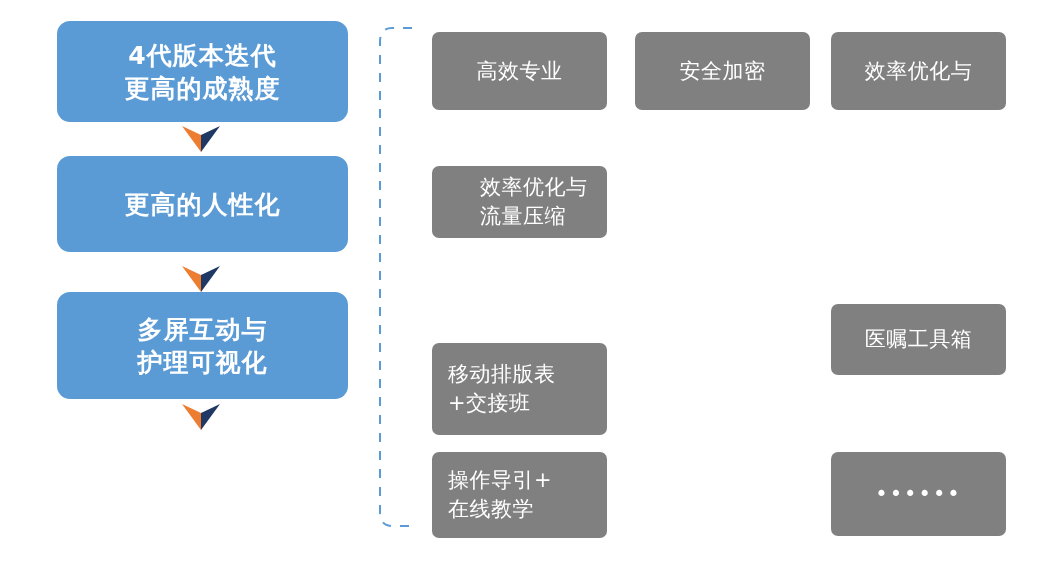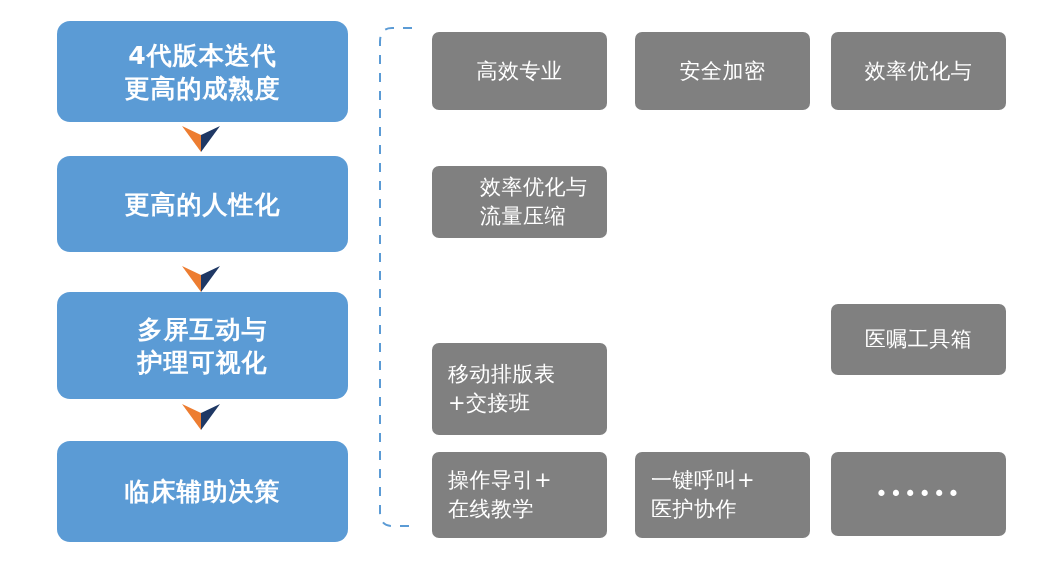--- a/index.html
+++ b/index.html
@@ -127,38 +127,35 @@
   <div class="stage-box stage-3">多屏互动与
 护理可视化</div>
 
   <div class="chevron chev-3">
     <svg width="38" height="26" viewBox="0 0 38 26" xmlns="http://www.w3.org/2000/svg">
       <polygon points="0,0 19,26 19,9" fill="#ED7D31"></polygon>
       <polygon points="19,26 38,0 19,9" fill="#1F3864"></polygon>
     </svg>
   </div>
 
-  <div class="stage-box stage-4">临床辅助决策</div>
 
   <div class="bracket">
     <svg width="36" height="502" viewBox="0 0 36 502" xmlns="http://www.w3.org/2000/svg">
       <path d="M 34 2 L 14 2 Q 2 2 2 16 L 2 486 Q 2 500 14 500 L 34 500" fill="none" stroke="#5B9BD5" stroke-width="2" stroke-dasharray="9 9" stroke-linecap="butt"></path>
     </svg>
   </div>
 
   <div class="feature-box col-1 row-1 fb-center">高效专业</div>
   <div class="feature-box col-2 row-1 fb-center">安全加密</div>
   <div class="feature-box col-3 row-1 fb-center">效率优化与</div>
 
   <div class="feature-box col-1 row-2 fb-left">效率优化与
 流量压缩</div>
 
   <div class="feature-box col-1 row-3 fb-left">移动排版表
 +交接班</div>
   <div class="feature-box col-3 row-3-short fb-center">医嘱工具箱</div>
 
   <div class="feature-box col-1 row-4 fb-left">操作导引+
 在线教学</div>
-  <div class="feature-box col-2 row-4 fb-left">一键呼叫+
-医护协作</div>
   <div class="feature-box col-3 row-4-short fb-center dots">••••••</div>
 
 </div>
 
 </body></html>

